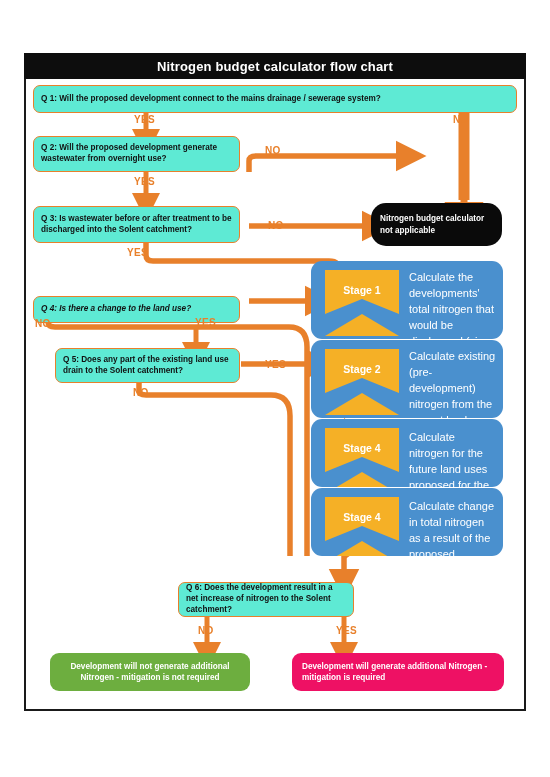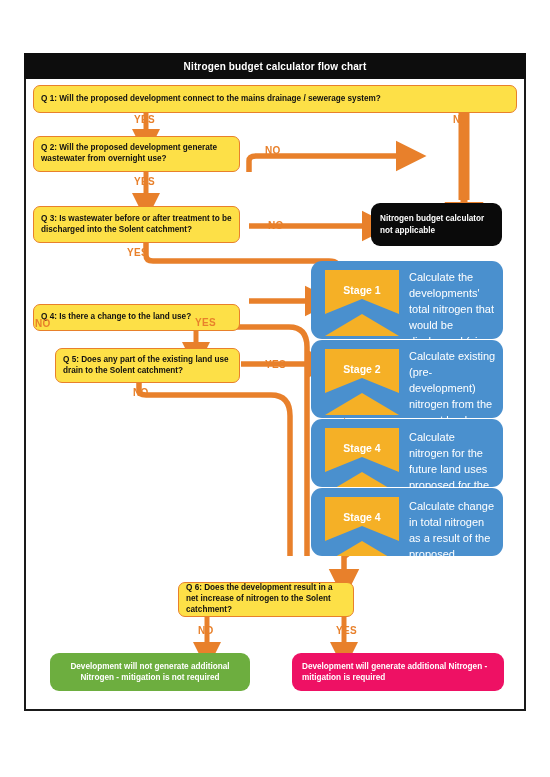--- a/index.html
+++ b/index.html
@@ -12,36 +12,36 @@
 
   
   .frame{
     position:absolute;left:24px;top:53px;width:502px;height:658px;
     border:2px solid #1a1a1a;background:#ffffff;box-sizing:border-box;
   }
   .title-bar{
     position:absolute;left:24px;top:53px;width:502px;height:26px;
     background:#0d0d0d;color:#ffffff;box-sizing:border-box;
     display:flex;align-items:center;justify-content:center;
-    font-size:10px;font-weight:bold;letter-spacing:.15px;
+    font-size:13px;font-weight:bold;letter-spacing:.15px;
   }
 
   
   .qbox{
-    position:absolute;box-sizing:border-box;background:#fde047;
+    position:absolute;box-sizing:border-box;background:#5eead4;
     border:1.6px solid #E8802B;border-radius:7px;
     font-size:8.2px;font-weight:bold;color:#111;
     line-height:1.32;padding:5px 7px;display:flex;align-items:center;
   }
   .qbox span{display:block;}
 
   
   .blackbox{
     position:absolute;box-sizing:border-box;background:#0a0a0a;color:#ffffff;
-    border-radius:9px;font-size:8.2px;font-weight:bold;line-height:1.35;
+    border-radius:15px;font-size:8.2px;font-weight:bold;line-height:1.35;
     padding:7px 9px;display:flex;align-items:center;
   }
 
   
   .outbox{
     position:absolute;box-sizing:border-box;color:#ffffff;border-radius:9px;
     font-size:8.2px;font-weight:bold;line-height:1.35;padding:7px 10px;
     display:flex;align-items:center;justify-content:center;text-align:center;
   }
 
@@ -138,21 +138,21 @@
   </div>
 
   <div class="qbox" style="left:33px;top:136px;width:207px;height:36px;">
     <span>Q 2: Will the proposed development generate wastewater from overnight use?</span>
   </div>
 
   <div class="qbox" style="left:33px;top:206px;width:207px;height:37px;justify-content:center;">
     <span>Q 3: Is wastewater before or after treatment to be discharged into the Solent catchment?</span>
   </div>
 
-  <div class="qbox" style="left:33px;top:304px;width:207px;height:27px;">
+  <div class="qbox" style="left:33px;top:296px;width:207px;height:27px;font-style:italic;">
     <span>Q 4: Is there a change to the land use?</span>
   </div>
 
   <div class="qbox" style="left:55px;top:348px;width:185px;height:35px;">
     <span>Q 5: Does any part of the existing land use drain to the Solent catchment?</span>
   </div>
 
   <div class="qbox" style="left:178px;top:582px;width:176px;height:35px;">
     <span>Q 6: Does the development result in a net increase of nitrogen to the Solent catchment?</span>
   </div>

